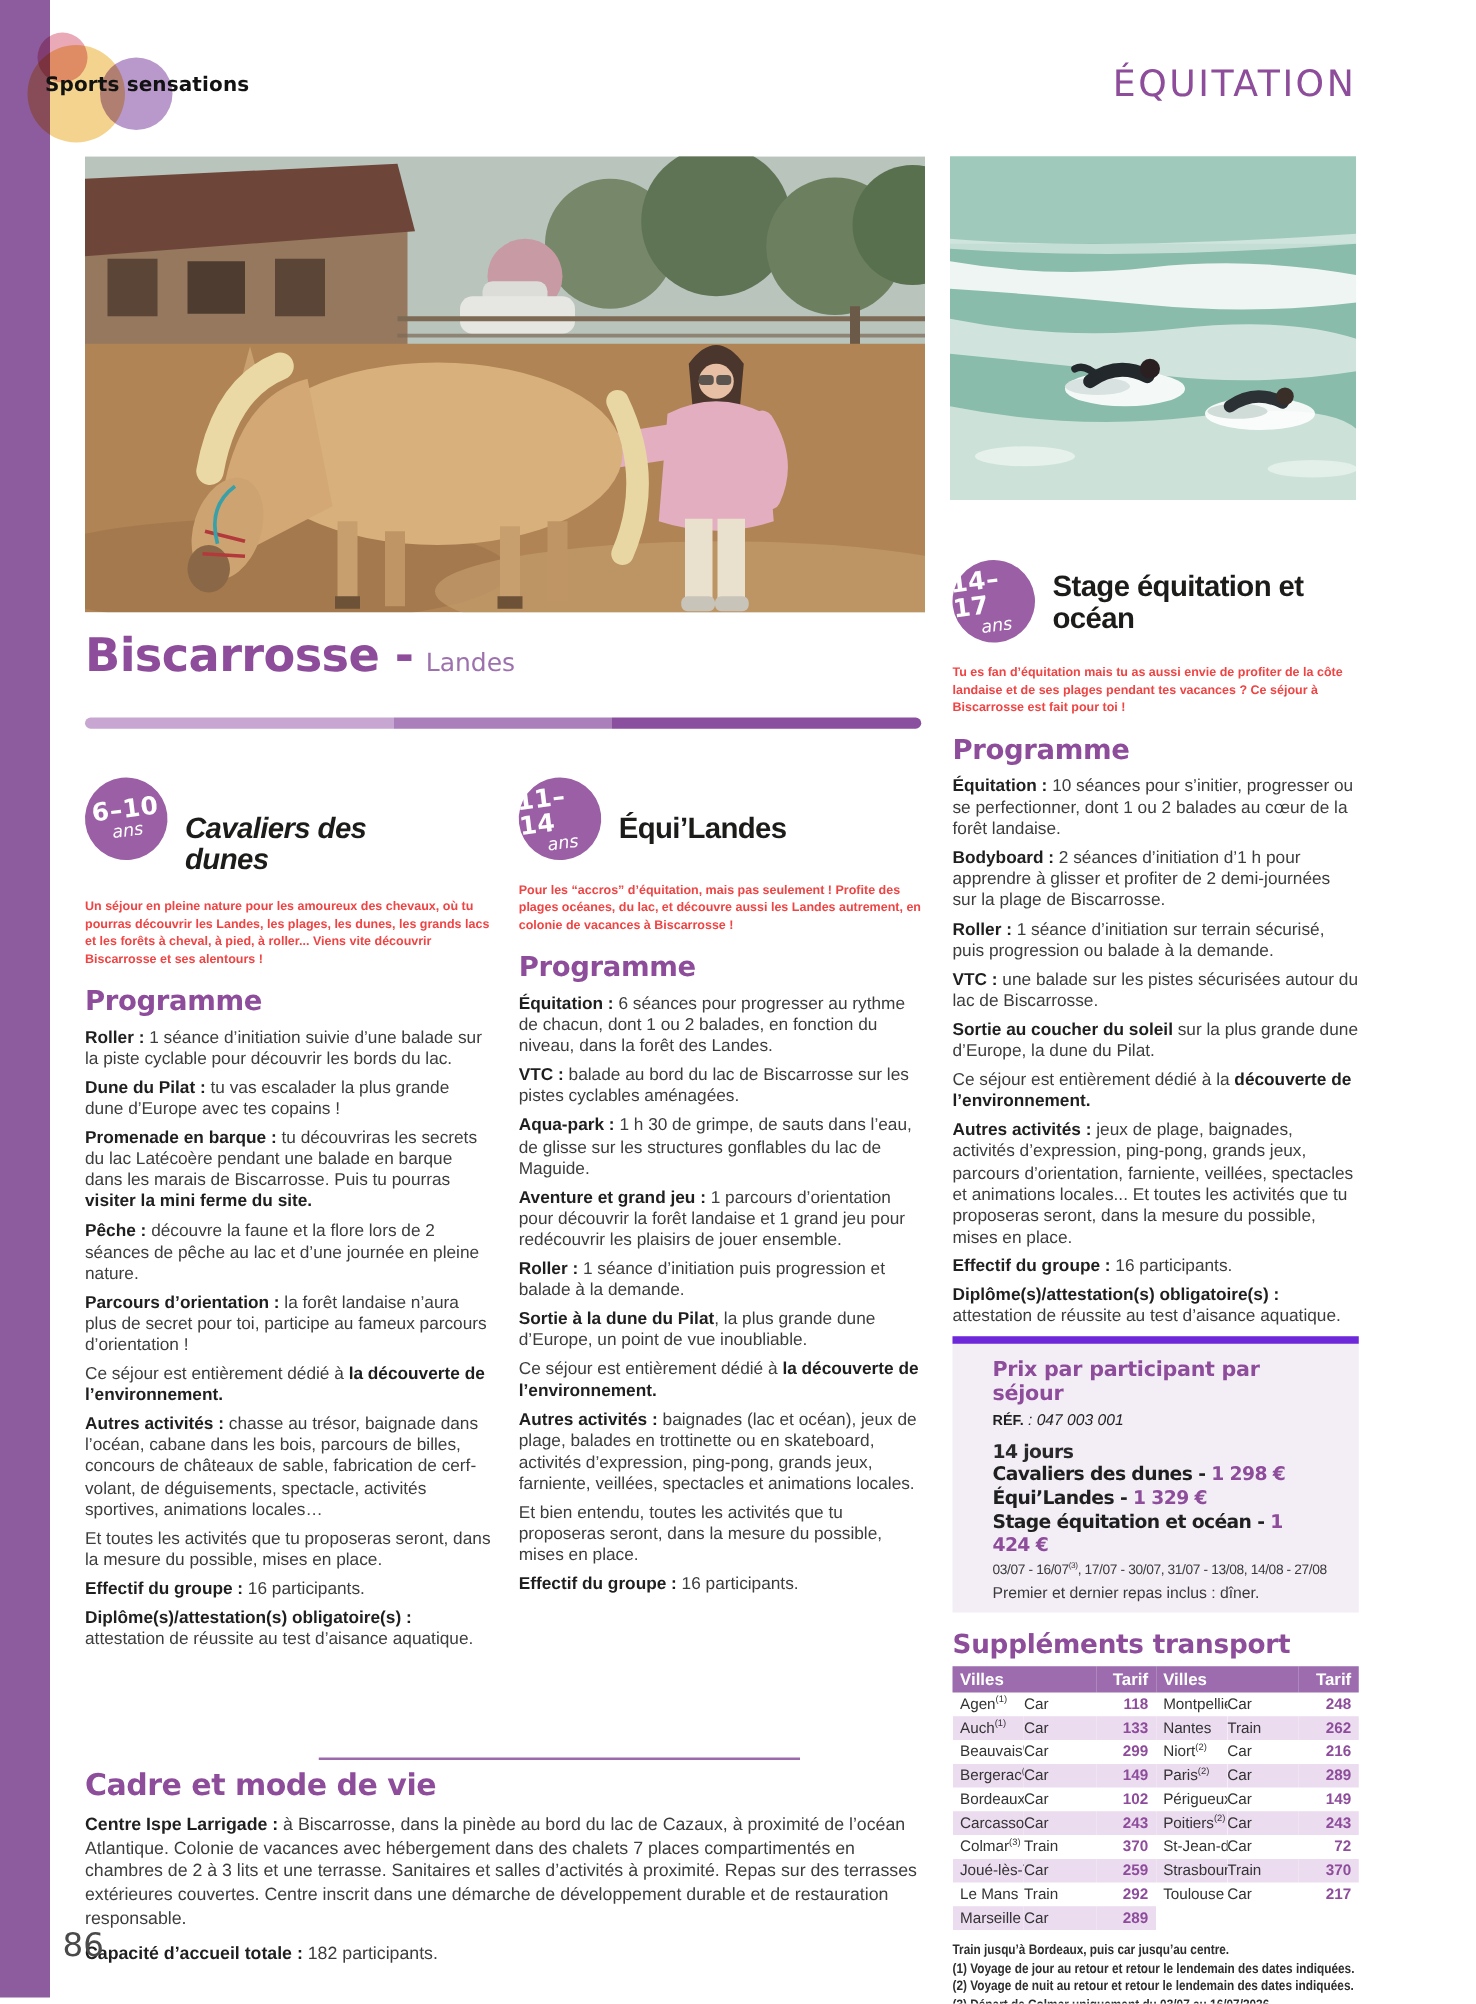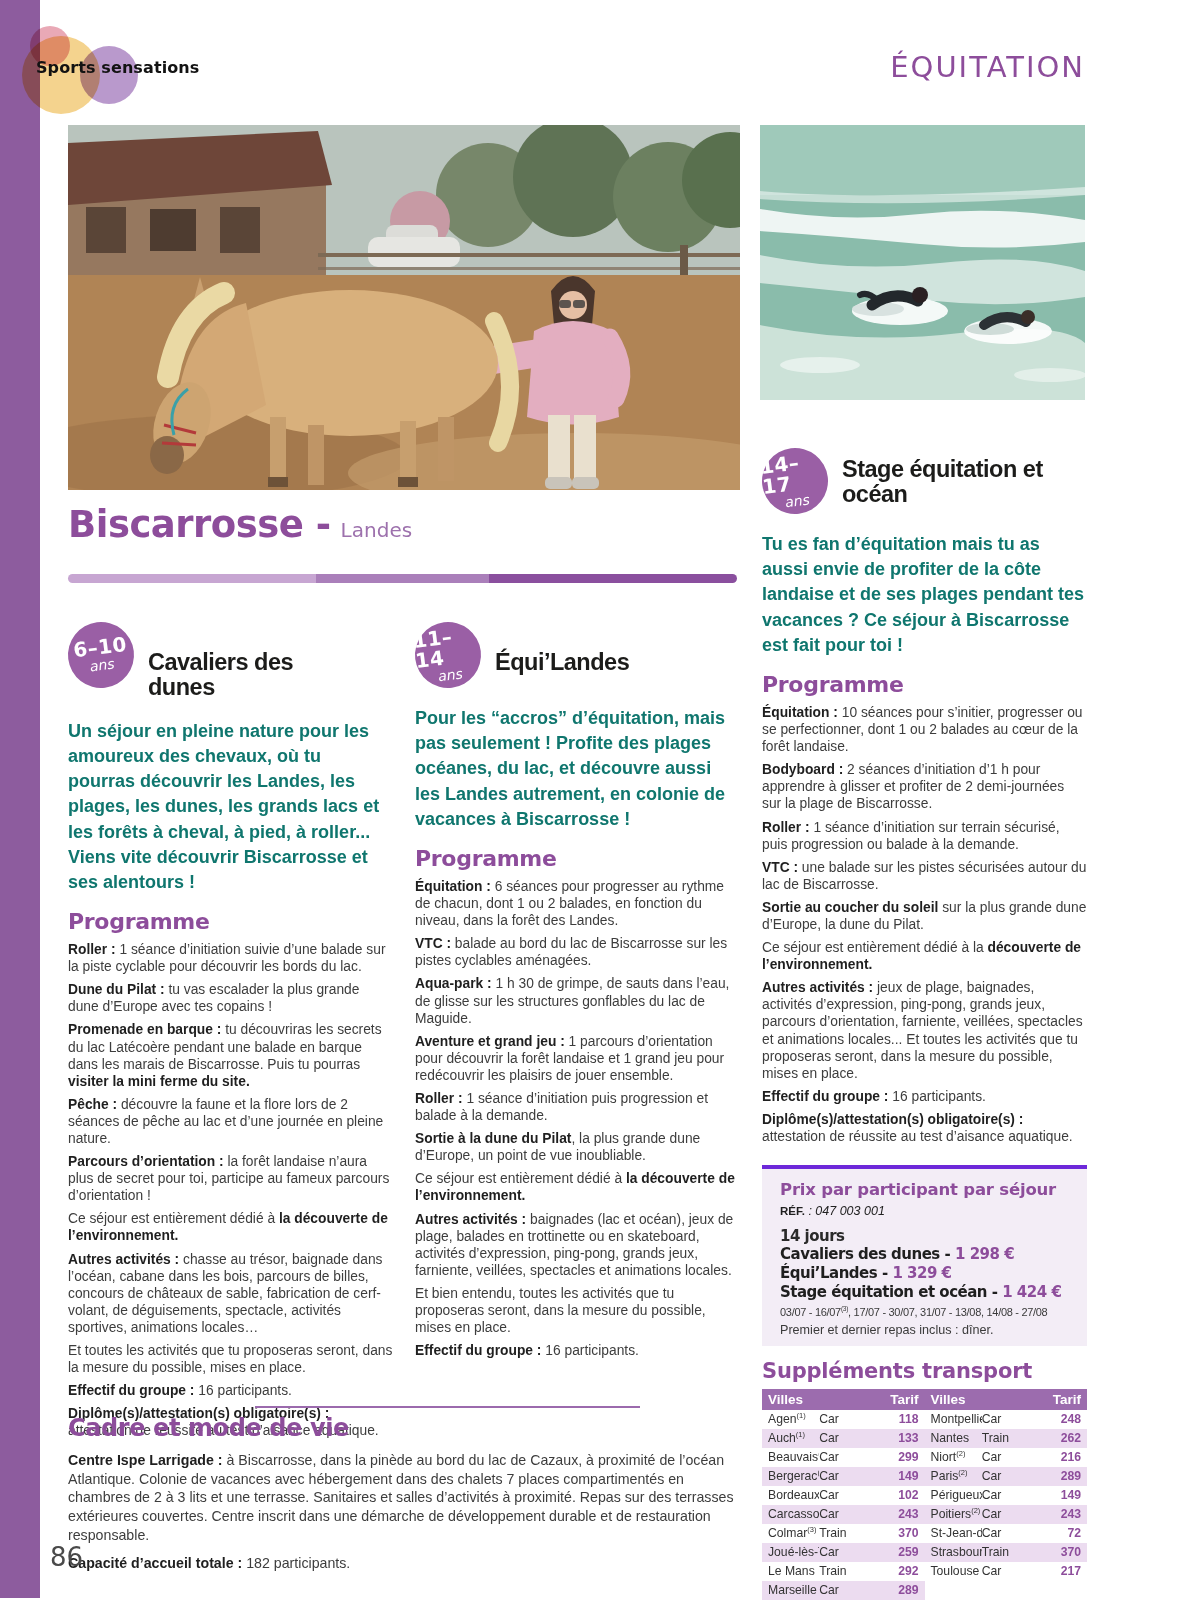--- a/index.html
+++ b/index.html
@@ -28,33 +28,33 @@
   #col2{left:415px;top:622px;}
   #col3{left:762px;top:448px;}
   .prog-head{display:flex;align-items:flex-start;}
   .badge{width:66px;height:66px;border-radius:50%;background:#9a5fa5;color:#fff;flex:none;
          display:flex;flex-direction:column;align-items:center;justify-content:center;
          transform:rotate(-7deg);font-family:"DejaVu Sans",sans-serif;}
   .badge .age{font-size:20px;font-weight:bold;line-height:1;letter-spacing:.5px;}
   .badge .unit{font-size:14px;line-height:1.15;font-style:italic;}
   .prog-title{margin:28px 0 0 14px;font-size:23.5px;line-height:1.08;font-weight:bold;color:#1c1c1a;
               font-family:"Liberation Sans",sans-serif;letter-spacing:-0.5px;}
-  #col1 .prog-title{max-width:190px;}
+  #col1 .prog-title{max-width:190px;font-style:italic;}
   #col2 .prog-title{max-width:230px;}
   #col3 .prog-title{margin-top:9px;max-width:250px;}
-  .intro{margin:18px 0 0;font-size:18px;line-height:1.4;font-weight:bold;color:#0f766e;}
+  .intro{margin:18px 0 0;font-size:10px;line-height:1.4;font-weight:bold;color:#ef4444;}
   .programme-h{margin:14px 0 0;font-size:22px;font-weight:bold;color:#8d4d9b;
                font-family:"DejaVu Sans",sans-serif;letter-spacing:-0.3px;}
   .items{margin-top:7px;}
   .item{margin:0 0 6px;font-size:13.8px;line-height:1.24;color:#3d3d3d;}
   .b{font-weight:bold;color:#1f1f1f;}
   .i{font-style:italic;}
   .purple{color:#8d4d9b;}
   sup{font-size:60%;line-height:0;}
-  .price-box{margin-top:20px;background:#f3edf6;border-top:4px solid #6d28d9;padding:11px 18px 9px;}
+  .price-box{margin-top:8px;background:#f3edf6;border-top:6px solid #6d28d9;padding:11px 32px 9px;}
   .price-title{color:#8d4d9b;font-weight:bold;font-size:16.5px;font-family:"DejaVu Sans",sans-serif;letter-spacing:-0.2px;}
   .ref{margin-top:5px;font-size:12.5px;color:#222;}
   .ref .b{font-size:11.5px;}
   .duration{margin-top:9px;font-size:15px;font-weight:bold;color:#2a2a2a;
             font-family:"DejaVu Sans",sans-serif;letter-spacing:-0.5px;}
   .price-line{margin:0;font-size:15px;font-weight:bold;color:#2a2a2a;line-height:1.26;
               font-family:"DejaVu Sans",sans-serif;letter-spacing:-0.5px;}
   .dates{margin-top:4px;font-size:11px;color:#3a3a3a;letter-spacing:-0.3px;white-space:nowrap;}
   .meals{margin-top:5px;font-size:12.6px;color:#3a3a3a;}
   .transport-h{margin:13px 0 6px;font-size:21px;font-weight:bold;color:#8d4d9b;

